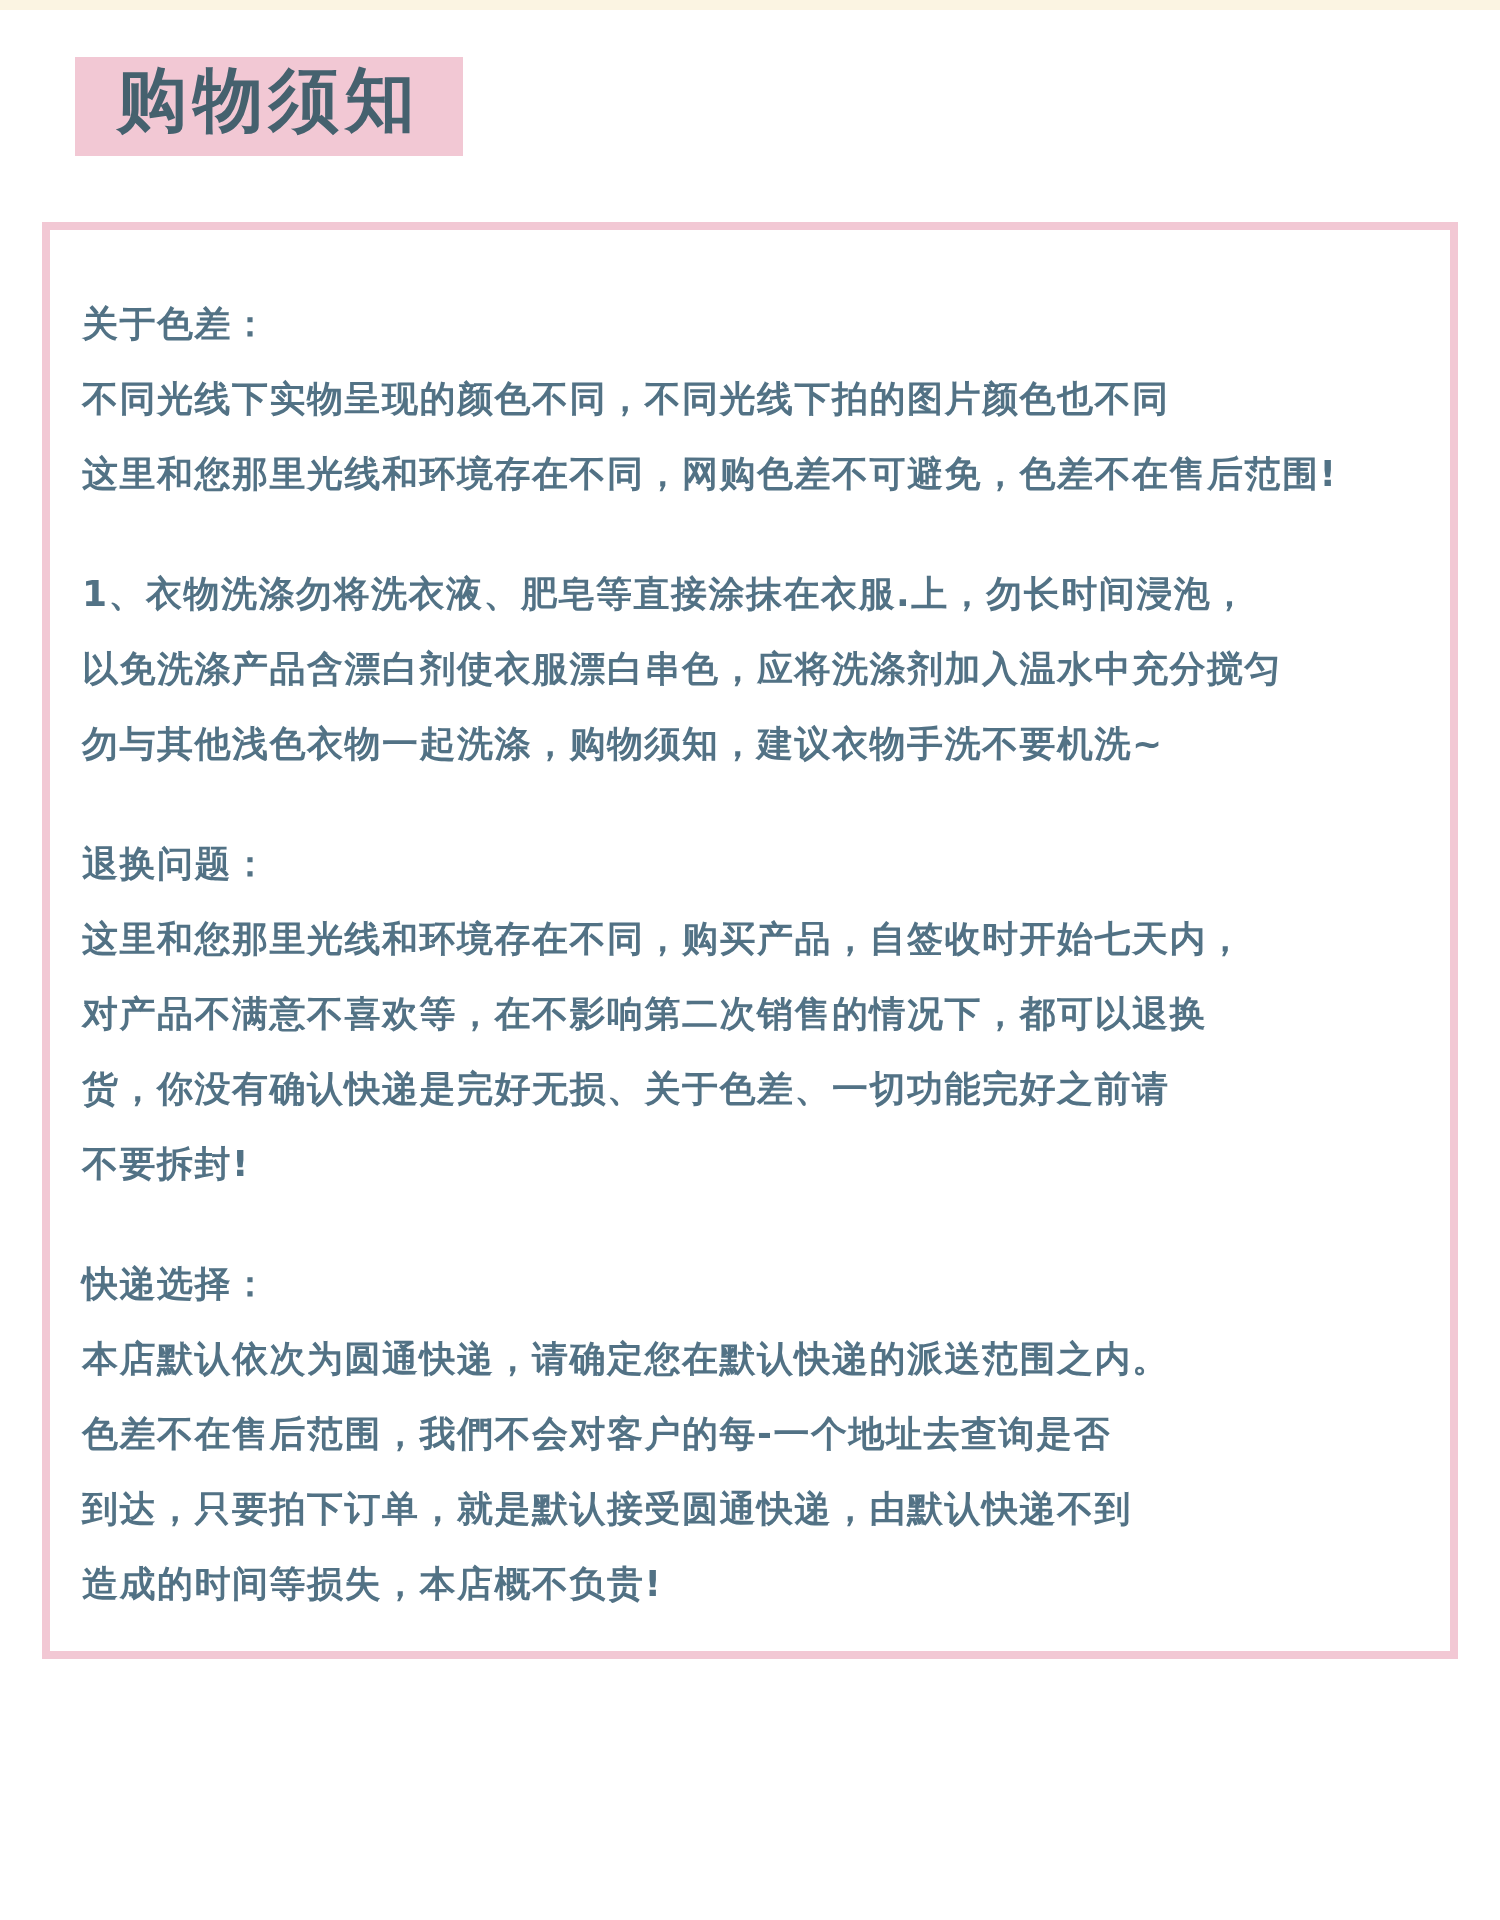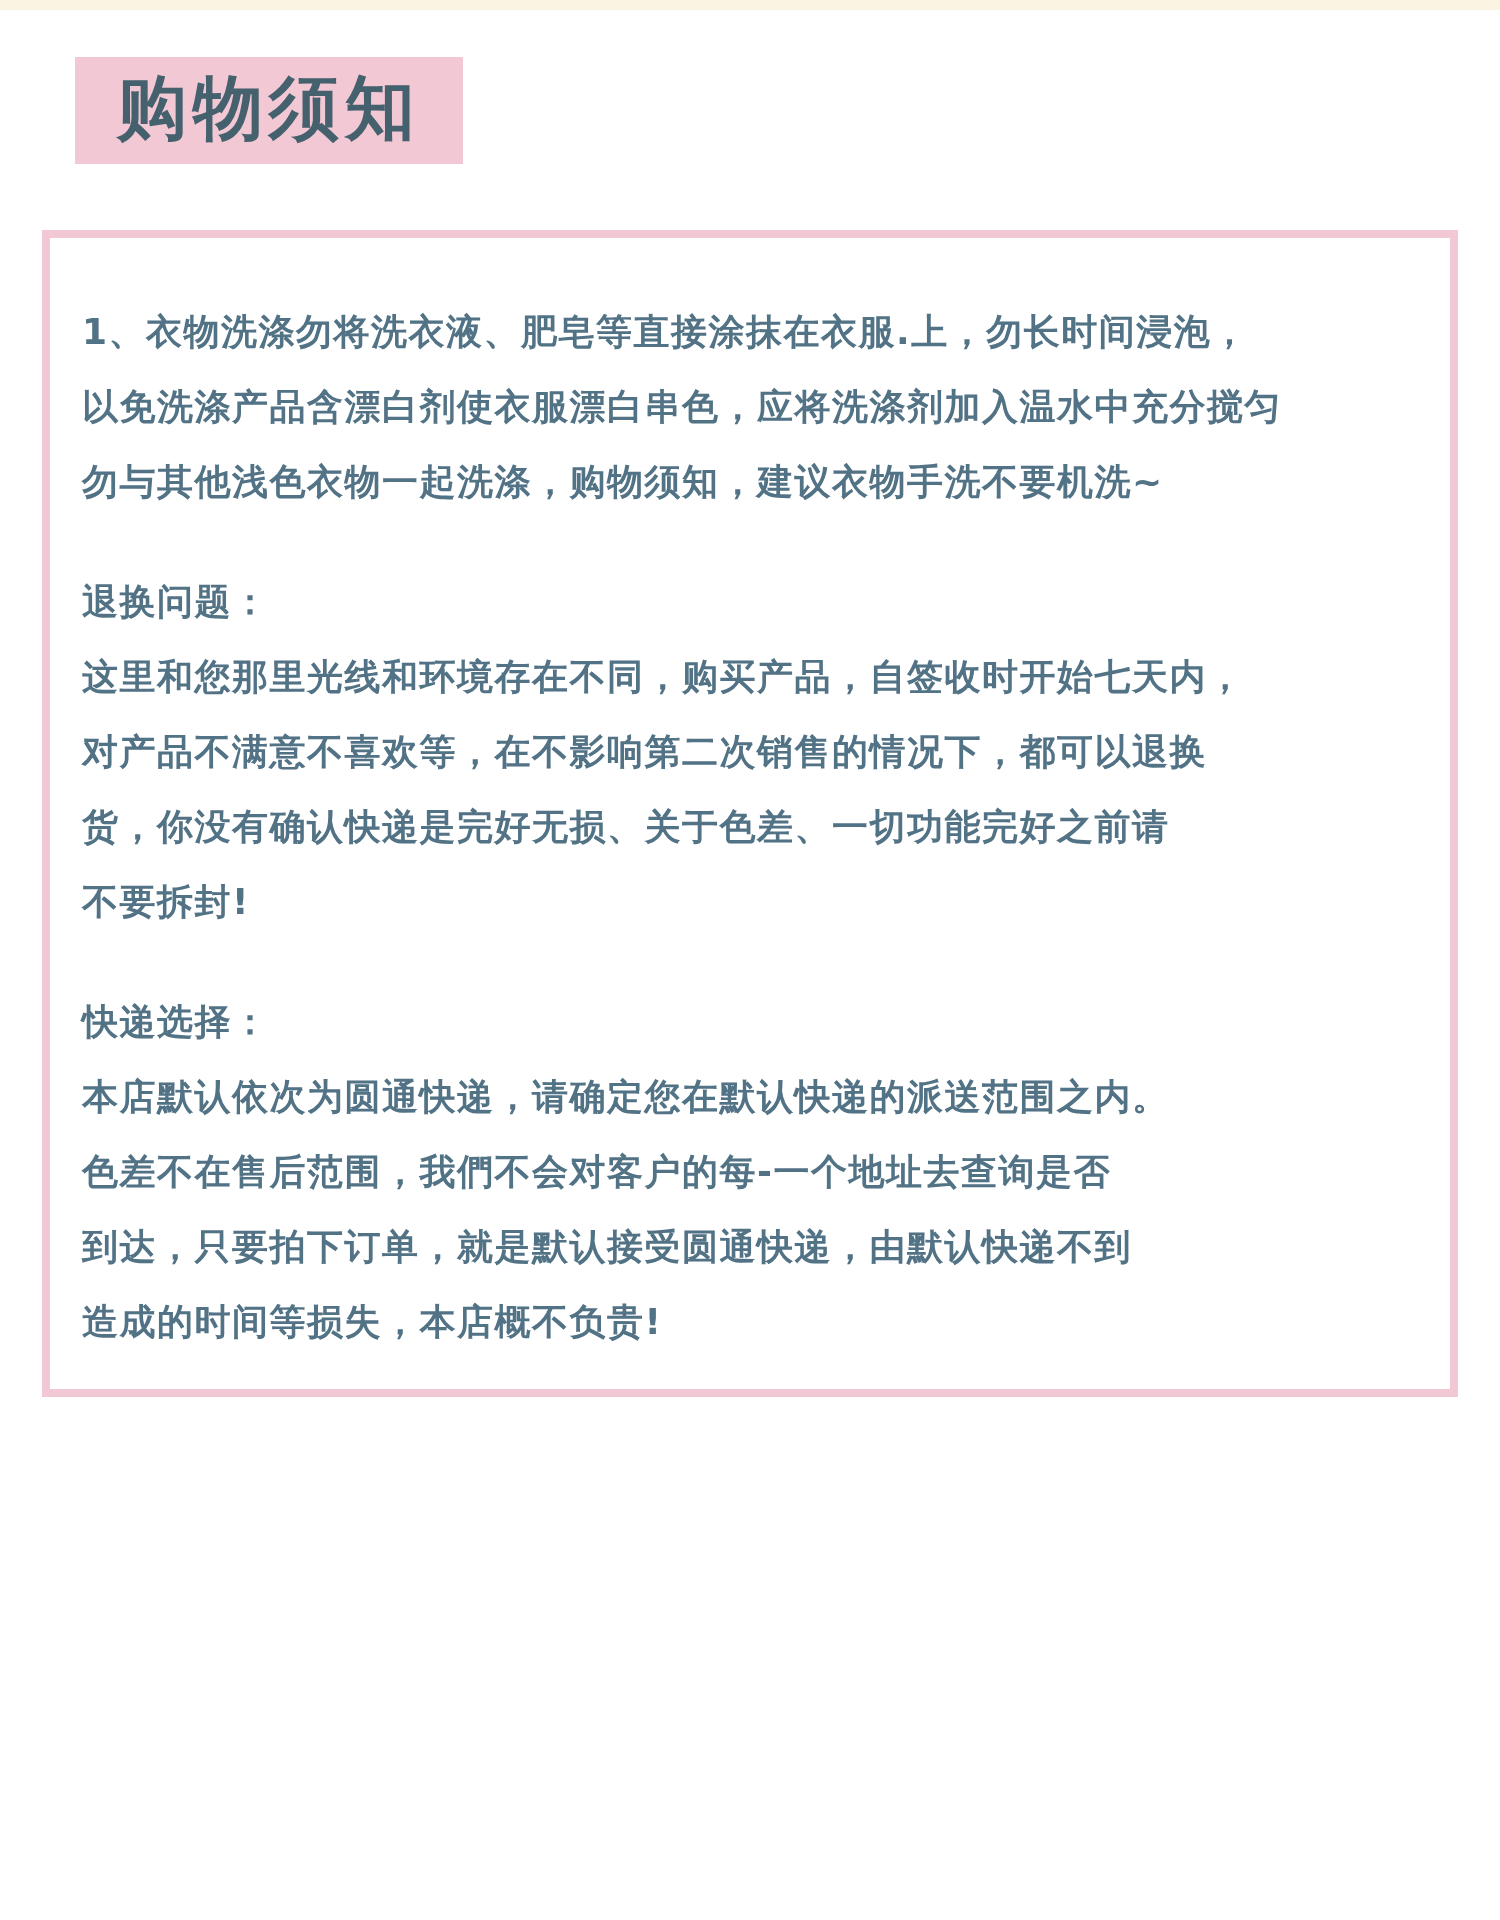--- a/index.html
+++ b/index.html
@@ -13,21 +13,21 @@
   }
   .top-bar {
     width: 100%;
     height: 10px;
     background: var(--cream, #fbf4e2);
   }
   .title-box {
     display: inline-block;
     margin: 47px 0 0 75px;
     background: var(--pink, #f2c8d4);
-    padding: 15px 42px 18px 42px;
+    padding: 7px 42px 18px 42px;
   }
   .title-box h1 {
     margin: 0;
     font-size: 70px;
     line-height: 1.05;
     font-weight: bold;
     color: var(--title-teal, #45616e);
     letter-spacing: 6px;
   }
   .notice-box {
@@ -61,20 +61,25 @@
 
 
 <div class="top-bar"></div>
 
 <div class="title-box">
   <h1>购物须知</h1>
 </div>
 
 <div class="notice-box">
 
+  <div class="section">
+    <p class="heading">关于色差：</p>
+    <p class="line">不同光线下实物呈现的颜色不同，不同光线下拍的图片颜色也不同</p>
+    <p class="line">这里和您那里光线和环境存在不同，网购色差不可避免，色差不在售后范围!</p>
+  </div>
 
   <div class="section">
     <p class="line">1、衣物洗涤勿将洗衣液、肥皂等直接涂抹在衣服.上，勿长时间浸泡，</p>
     <p class="line">以免洗涤产品含漂白剂使衣服漂白串色，应将洗涤剂加入温水中充分搅匀</p>
     <p class="line">勿与其他浅色衣物一起洗涤，购物须知，建议衣物手洗不要机洗~</p>
   </div>
 
   <div class="section">
     <p class="heading">退换问题：</p>
     <p class="line">这里和您那里光线和环境存在不同，购买产品，自签收时开始七天内，</p>

